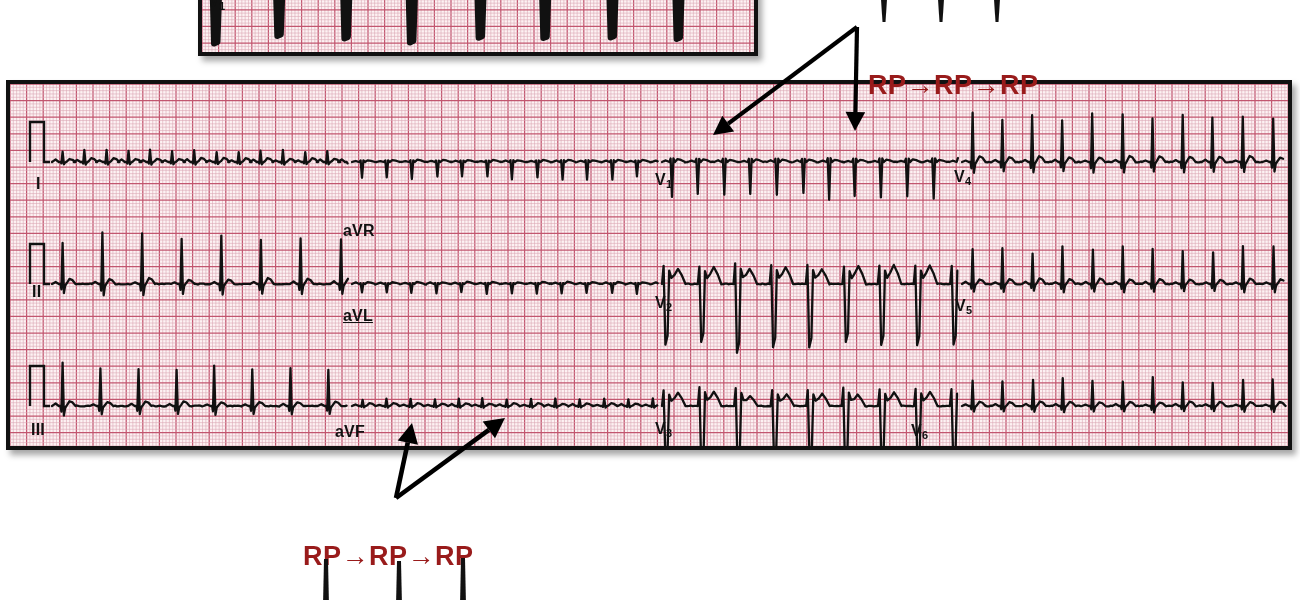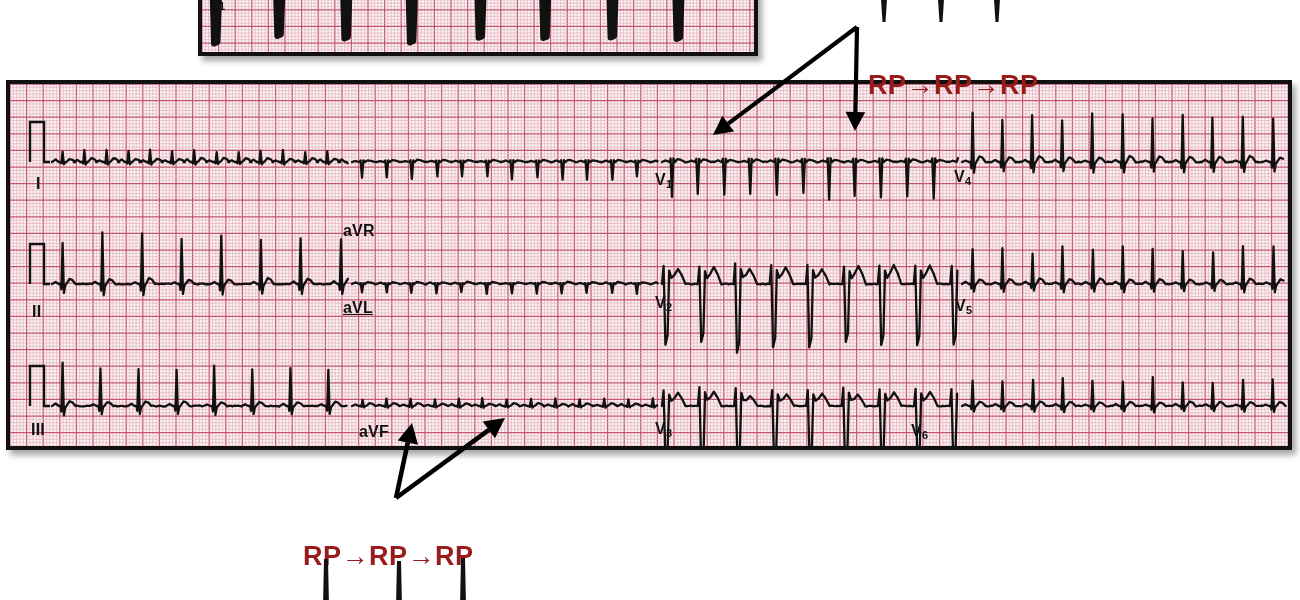--- a/index.html
+++ b/index.html
@@ -787,27 +787,27 @@
         <path d=" M 652.00 322.00 L 653.60 306.37 L 655.40 374.11 L 657.60 366.30 L 659.20 310.54 L 661.40 316.79 L 664.50 314.01 L 668.00 308.69 L 672.00 314.68 L 675.50 322.00 L 675.50 322.18 L 677.30 322.13 L 679.10 321.91 L 680.90 321.53 L 682.70 322.12 L 684.50 321.96 L 686.30 321.97 L 687.84 322.00 L 689.44 303.27 L 691.24 384.42 L 693.44 375.06 L 695.04 308.27 L 697.24 315.76 L 700.34 313.40 L 703.84 307.67 L 707.84 314.12 L 711.34 322.00 L 711.34 322.17 L 713.14 322.25 L 714.94 322.17 L 716.74 321.58 L 718.54 322.22 L 720.34 321.92 L 722.14 322.22 L 723.94 321.92 L 724.11 322.00 L 725.71 304.18 L 727.51 381.41 L 729.71 372.50 L 731.31 308.93 L 733.51 316.06 L 736.61 316.06 L 740.11 312.10 L 744.11 316.55 L 747.61 322.00 L 747.61 321.75 L 749.41 321.80 L 751.21 321.65 L 753.01 322.25 L 754.81 322.29 L 756.61 322.24 L 758.41 322.01 L 760.21 322.38 L 760.60 322.00 L 762.20 306.09 L 764.00 375.03 L 766.20 367.07 L 767.80 310.33 L 770.00 316.70 L 773.10 314.99 L 776.60 310.32 L 780.60 315.58 L 784.10 322.00 L 784.10 321.58 L 785.90 321.55 L 787.70 321.84 L 789.50 322.24 L 791.30 322.02 L 793.10 322.12 L 794.90 321.63 L 796.16 322.00 L 797.76 306.11 L 799.56 374.97 L 801.76 367.02 L 803.36 310.35 L 805.56 316.70 L 808.66 314.54 L 812.16 309.57 L 816.16 315.16 L 819.66 322.00 L 819.66 321.90 L 821.46 321.60 L 823.26 321.95 L 825.06 322.11 L 826.86 321.86 L 828.66 322.21 L 830.46 321.57 L 831.68 322.00 L 833.28 303.76 L 835.08 382.80 L 837.28 373.68 L 838.88 308.62 L 841.08 315.92 L 844.18 315.13 L 847.68 310.55 L 851.68 315.70 L 855.18 322.00 L 855.18 322.28 L 856.98 322.50 L 858.78 321.78 L 860.58 321.91 L 862.38 322.00 L 864.18 322.41 L 865.98 322.02 L 867.78 322.03 L 868.02 322.00 L 869.62 305.46 L 871.42 377.14 L 873.62 368.87 L 875.22 309.87 L 877.42 316.49 L 880.52 313.79 L 884.02 308.32 L 888.02 314.48 L 891.52 322.00 L 891.52 321.64 L 893.32 321.54 L 895.12 321.77 L 896.92 322.02 L 898.72 321.99 L 900.52 321.99 L 902.32 322.35 L 904.01 322.00 L 905.61 304.93 L 907.41 378.91 L 909.61 370.37 L 911.21 309.48 L 913.41 316.31 L 916.51 313.56 L 920.01 307.93 L 924.01 314.26 L 927.51 322.00 L 927.51 321.85 L 929.31 322.28 L 931.11 322.35 L 932.91 321.80 L 934.71 322.12 L 936.51 321.84 L 938.31 321.90 L 939.85 322.00 L 941.45 305.24 L 943.25 377.88 L 945.45 369.50 L 947.05 309.71" fill="none" stroke="#111111" stroke-width="2.3" stroke-linejoin="round" stroke-linecap="round"></path>
         <path d=" M 952.00 322.00 L 954.00 321.09 L 955.60 320.35 L 957.20 321.17 L 958.80 322.00 L 960.60 322.00 L 961.40 325.29 L 962.60 296.69 L 963.90 327.57 L 965.20 323.01 L 967.00 321.14 L 969.50 317.72 L 972.50 318.79 L 975.50 322.00 L 975.50 321.52 L 977.30 322.41 L 979.10 322.31 L 980.90 321.62 L 981.84 322.00 L 983.84 320.93 L 985.44 320.06 L 987.04 321.03 L 988.64 322.00 L 990.44 322.00 L 991.24 325.21 L 992.44 297.33 L 993.74 327.43 L 995.04 322.99 L 996.84 321.22 L 999.34 318.12 L 1002.34 319.09 L 1005.34 322.00 L 1005.34 321.82 L 1007.14 322.14 L 1008.94 322.18 L 1010.74 322.11 L 1012.44 322.00 L 1014.44 320.83 L 1016.04 319.86 L 1017.64 320.93 L 1019.24 322.00 L 1021.04 322.00 L 1021.84 325.40 L 1023.04 295.84 L 1024.34 327.75 L 1025.64 323.05 L 1027.44 321.10 L 1029.94 317.52 L 1032.94 318.64 L 1035.94 322.00 L 1035.94 321.93 L 1037.74 321.91 L 1039.54 322.21 L 1041.34 321.66 L 1042.13 322.00 L 1044.13 320.88 L 1045.73 319.96 L 1047.33 320.98 L 1048.93 322.00 L 1050.73 322.00 L 1051.53 325.63 L 1052.73 294.09 L 1054.03 328.14 L 1055.33 323.12 L 1057.13 321.18 L 1059.63 317.92 L 1062.63 318.94 L 1065.63 322.00 L 1065.63 322.27 L 1067.43 321.63 L 1069.23 321.61 L 1071.03 322.27 L 1071.86 322.00 L 1073.86 321.23 L 1075.46 320.60 L 1077.06 321.30 L 1078.66 322.00 L 1080.46 322.00 L 1081.26 325.27 L 1082.46 296.81 L 1083.76 327.54 L 1085.06 323.01 L 1086.86 321.27 L 1089.36 318.34 L 1092.36 319.25 L 1095.36 322.00 L 1095.36 322.09 L 1097.16 322.38 L 1098.96 322.36 L 1100.76 321.68 L 1102.21 322.00 L 1104.21 320.88 L 1105.81 319.96 L 1107.41 320.98 L 1109.01 322.00 L 1110.81 322.00 L 1111.61 325.16 L 1112.81 297.70 L 1114.11 327.35 L 1115.41 322.97 L 1117.21 321.19 L 1119.71 317.95 L 1122.71 318.96 L 1125.71 322.00 L 1125.71 322.27 L 1127.51 321.64 L 1129.31 322.24 L 1131.11 321.58 L 1132.17 322.00 L 1134.17 321.26 L 1135.77 320.65 L 1137.37 321.33 L 1138.97 322.00 L 1140.77 322.00 L 1141.57 325.76 L 1142.77 293.07 L 1144.07 328.36 L 1145.37 323.16 L 1147.17 321.33 L 1149.67 318.63 L 1152.67 319.48 L 1155.67 322.00 L 1155.67 322.30 L 1157.47 321.95 L 1159.27 321.55 L 1161.07 321.86 L 1162.13 322.00 L 1164.13 320.85 L 1165.73 319.91 L 1167.33 320.95 L 1168.93 322.00 L 1170.73 322.00 L 1171.53 325.07 L 1172.73 298.38 L 1174.03 327.20 L 1175.33 322.94 L 1177.13 321.09 L 1179.63 317.47 L 1182.63 318.61 L 1185.63 322.00 L 1185.63 322.42 L 1187.43 322.02 L 1189.23 321.50 L 1191.03 321.76 L 1192.10 322.00 L 1194.10 321.03 L 1195.70 320.24 L 1197.30 321.12 L 1198.90 322.00 L 1200.70 322.00 L 1201.50 325.02 L 1202.70 298.78 L 1204.00 327.11 L 1205.30 322.93 L 1207.10 321.19 L 1209.60 317.93 L 1212.60 318.95 L 1215.60 322.00 L 1215.60 321.97 L 1217.40 322.28 L 1219.20 322.29 L 1221.00 321.95 L 1222.47 322.00 L 1224.47 321.25 L 1226.07 320.64 L 1227.67 321.32 L 1229.27 322.00 L 1231.07 322.00 L 1231.87 325.38 L 1233.07 295.96 L 1234.37 327.73 L 1235.67 323.04 L 1237.47 321.23 L 1239.97 318.15 L 1242.97 319.11 L 1245.97 322.00 L 1245.97 321.97 L 1247.77 321.87 L 1249.57 321.89 L 1251.37 321.58 L 1252.07 322.00 L 1254.07 321.21 L 1255.67 320.57 L 1257.27 321.29 L 1258.87 322.00 L 1260.67 322.00 L 1261.47 325.46 L 1262.67 295.41 L 1263.97 327.85 L 1265.27 323.06 L 1267.07 321.18 L 1269.57 317.89 L 1272.57 318.92 L 1275.57 322.00 L 1275.57 321.78" fill="none" stroke="#111111" stroke-width="2.3" stroke-linejoin="round" stroke-linecap="round"></path>
       </svg>
   </div>
 
   <span class="lead-label" style="left:36px;top:176px;"><span>I</span></span>
   <span class="lead-label" style="left:343px;top:178px;margin-top:45px;"><span>aVR</span></span>
   <span class="lead-label" style="left:655px;top:172px;"><span>V</span><sub>1</sub></span>
   <span class="lead-label" style="left:954px;top:169px;"><span>V</span><sub>4</sub></span>
 
-  <span class="lead-label" style="left:32px;top:304px;"><span>II</span></span>
-  <span class="lead-label" style="left:343px;top:300px;text-decoration:underline;"><span>aVL</span></span>
+  <span class="lead-label" style="left:32px;top:284px;"><span>II</span></span>
+  <span class="lead-label" style="left:343px;top:308px;text-decoration:underline;"><span>aVL</span></span>
   <span class="lead-label" style="left:655px;top:295px;"><span>V</span><sub>2</sub></span>
   <span class="lead-label" style="left:955px;top:298px;"><span>V</span><sub>5</sub></span>
 
   <span class="lead-label" style="left:31px;top:422px;"><span>III</span></span>
-  <span class="lead-label" style="left:359px;top:424px;"><span>aVF</span></span>
+  <span class="lead-label" style="left:335px;top:424px;"><span>aVF</span></span>
   <span class="lead-label" style="left:655px;top:421px;"><span>V</span><sub>3</sub></span>
   <span class="lead-label" style="left:911px;top:423px;"><span>V</span><sub>6</sub></span>
 
   <div class="annot" id="annot-top">RP→RP→RP</div>
   <div class="annot" id="annot-bottom">RP→RP→RP</div>
 
   <svg class="overlay" id="overlay" viewBox="0 0 1300 600">
       <line x1="857" y1="27" x2="728.2" y2="123.6" stroke="#000" stroke-width="4.2" stroke-linecap="butt"></line>
       <polygon points="713,135 722.3,115.7 734.1,131.5" fill="#000"></polygon>
       <line x1="857" y1="27" x2="855.4" y2="112.0" stroke="#000" stroke-width="4.2" stroke-linecap="butt"></line>

